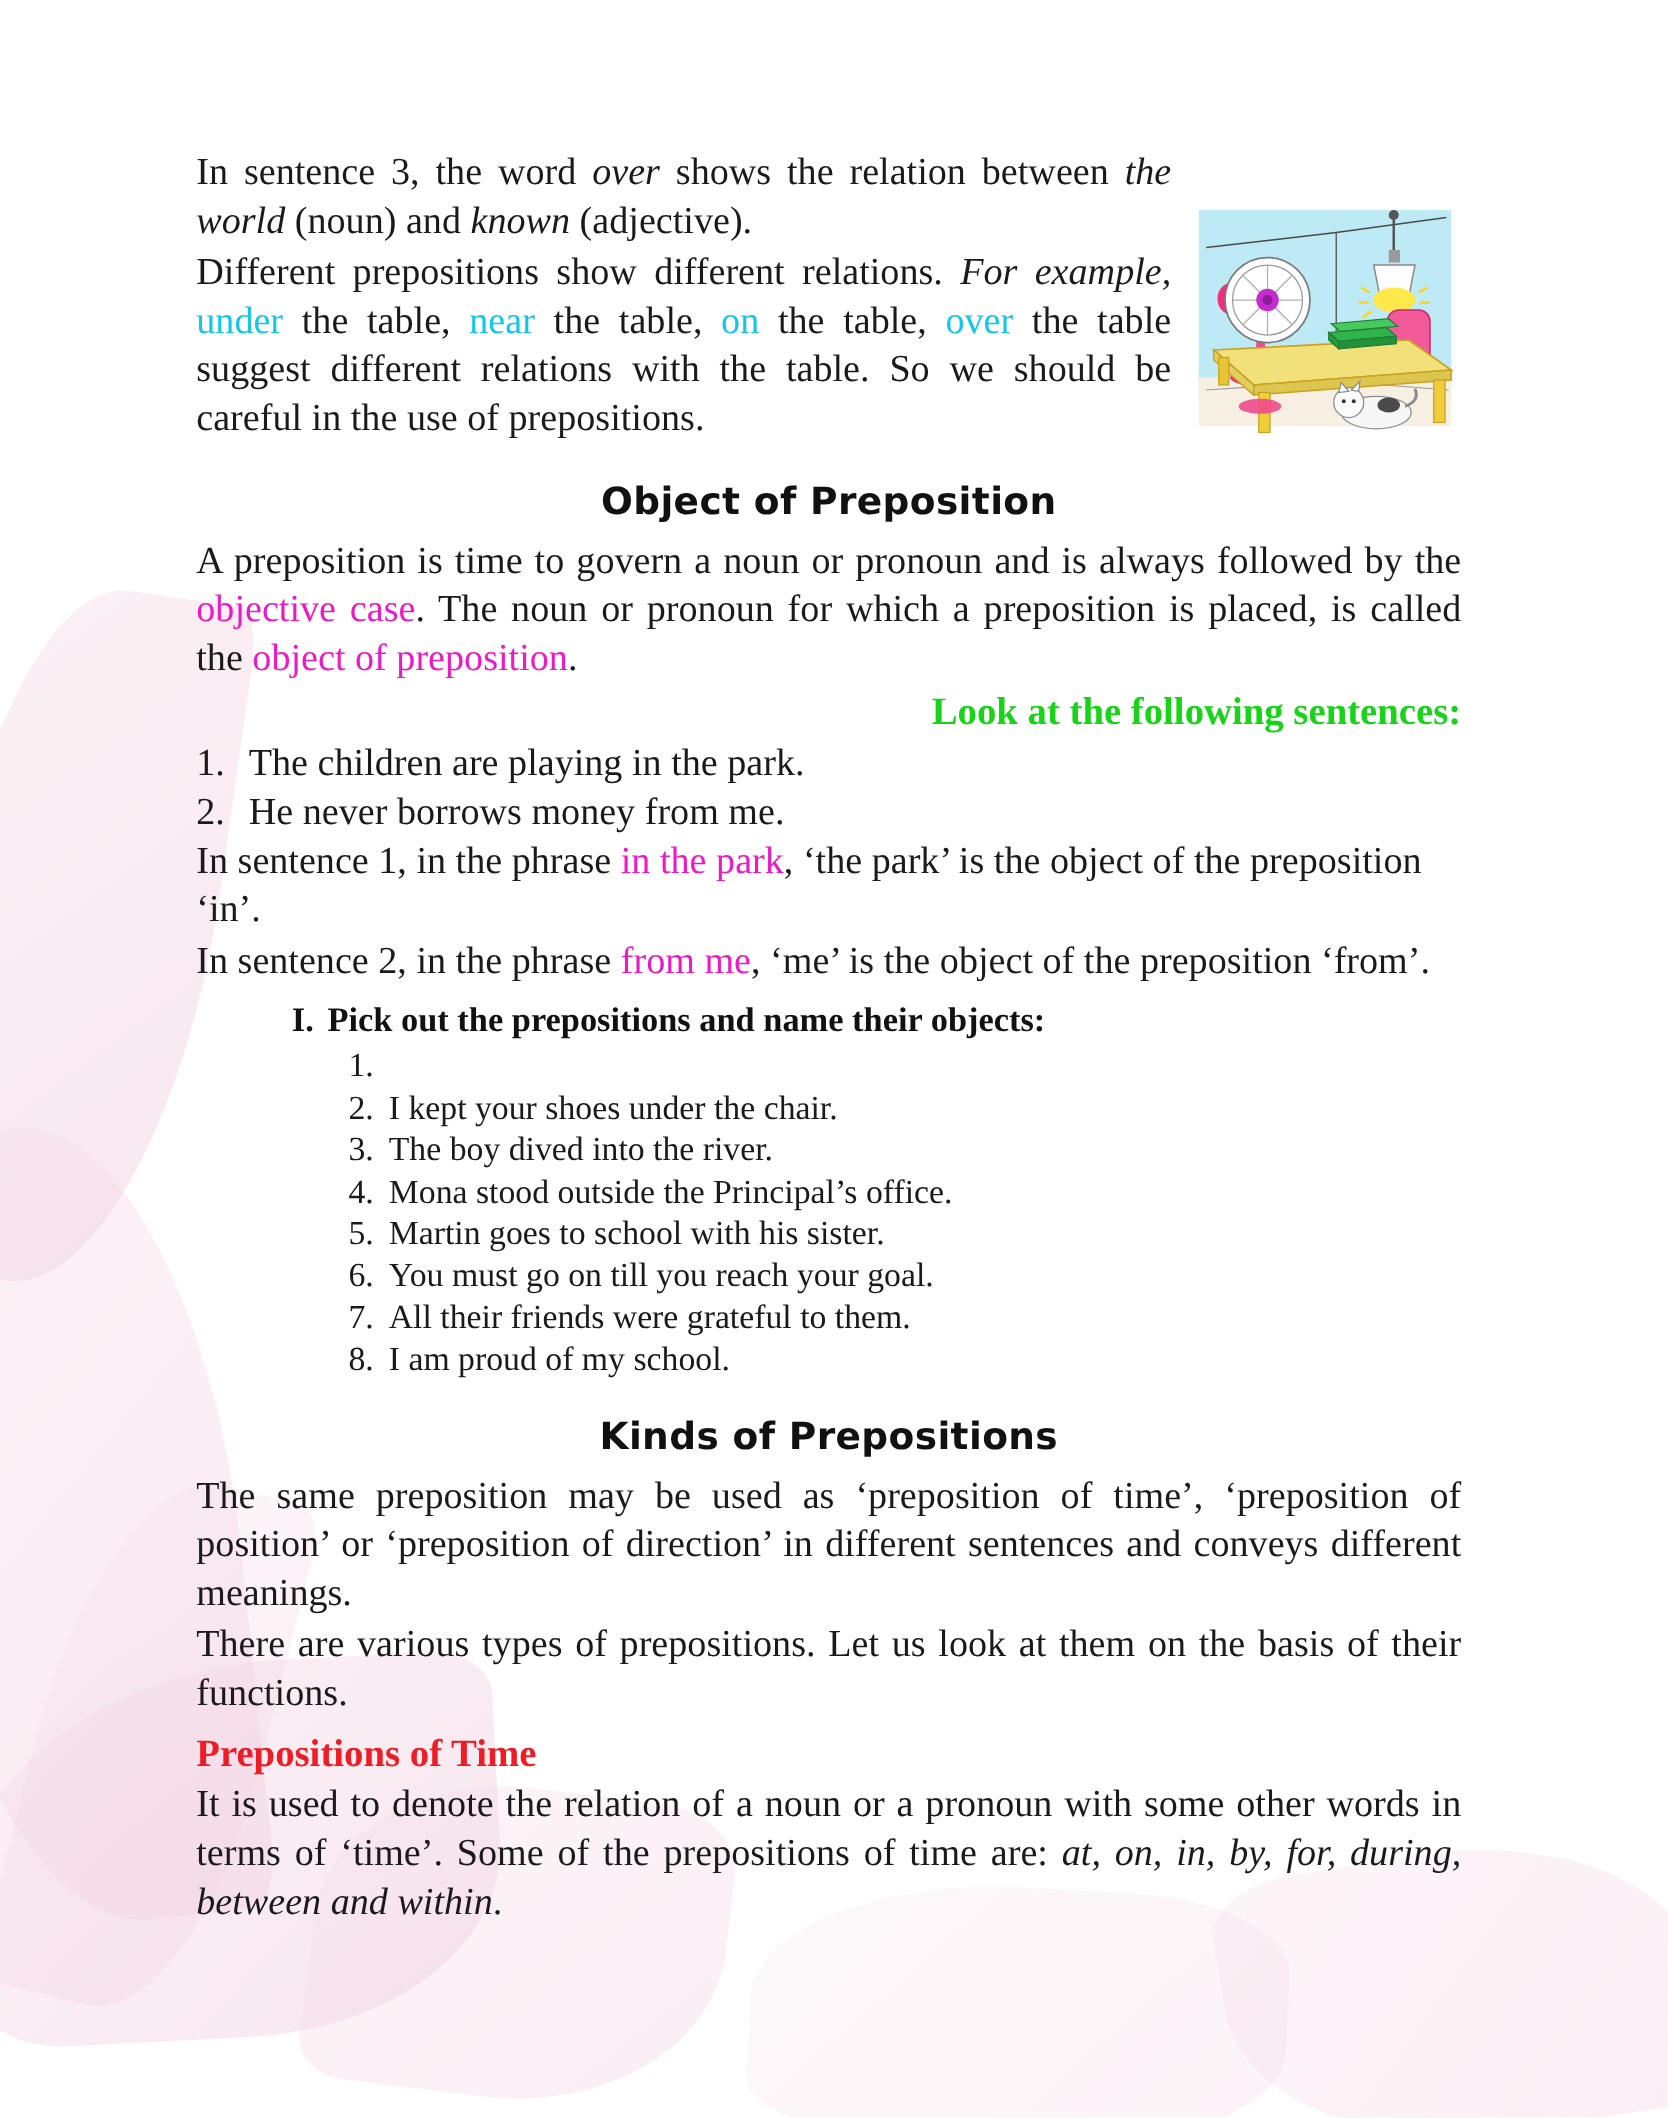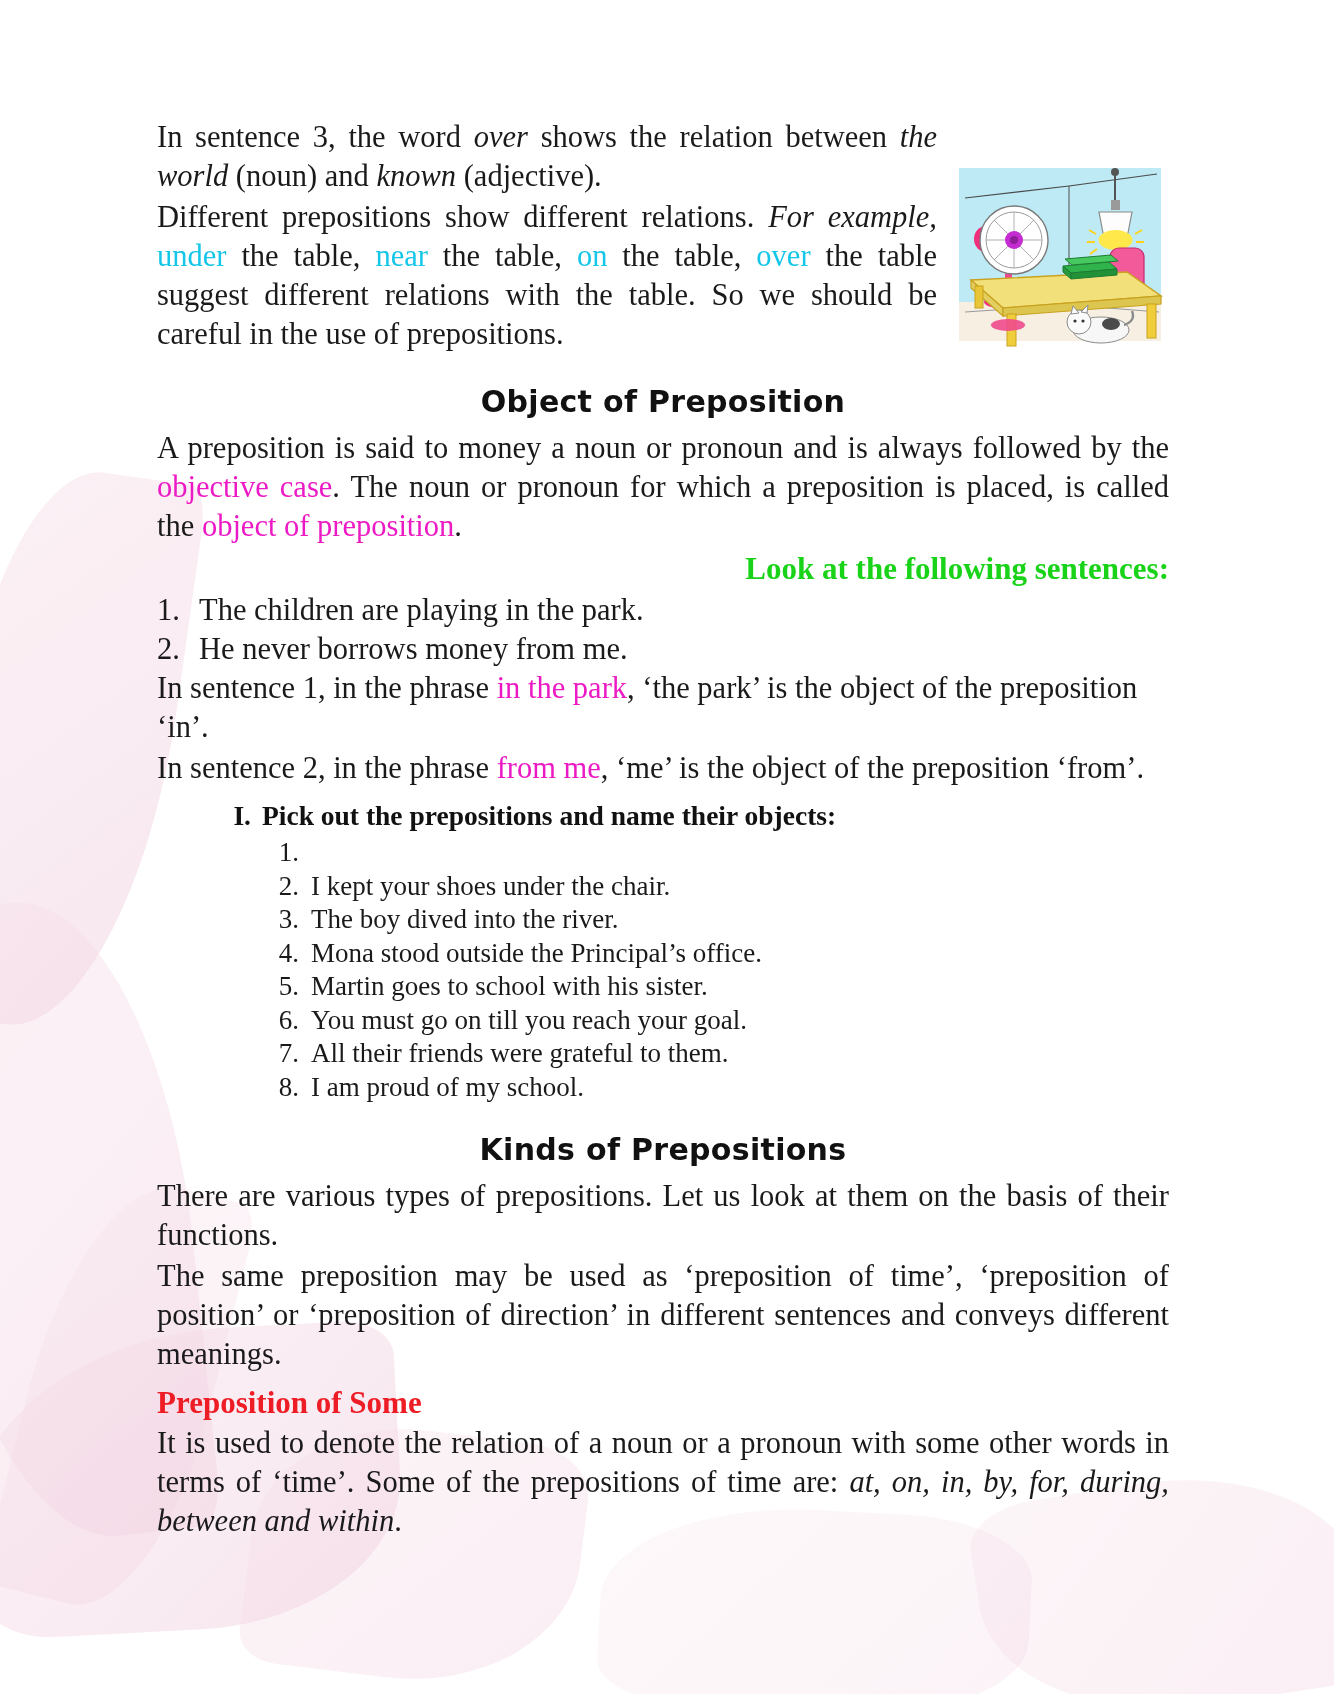--- a/index.html
+++ b/index.html
@@ -308,21 +308,21 @@
     </div>
 
     <p class="body-text"><span>In sentence 3, the word </span><span class="it">over</span><span> shows the relation between </span><span class="it">the world</span><span> (noun) and </span><span class="it">known</span><span> (adjective).</span></p>
 
     <p class="body-text"><span>Different prepositions show different relations. </span><span class="it">For example,</span> <span class="cy">under</span><span> the table, </span><span class="cy">near</span><span> the table, </span><span class="cy">on</span><span> the table, </span><span class="cy">over</span><span> the table suggest different relations with the table. So we should be careful in the use of prepositions.</span></p>
 
     <div style="clear:both"></div>
 
     <h2 class="section-title">Object of Preposition</h2>
 
-    <p class="body-text"><span>A preposition is said to money a noun or pronoun and is always followed by the </span><span class="mg">objective case</span><span>. The noun or pronoun for which a preposition is placed, is called the </span><span class="mg">object of preposition</span><span>.</span></p>
+    <p class="body-text"><span>A preposition is time to govern a noun or pronoun and is always followed by the </span><span class="mg">objective case</span><span>. The noun or pronoun for which a preposition is placed, is called the </span><span class="mg">object of preposition</span><span>.</span></p>
 
     <div class="green-head">Look at the following sentences:</div>
 
     <ul class="num-list main">
       <li>
         <span class="idx">1.</span>
         <span>The children are playing in the park.</span>
       </li>
       <li>
         <span class="idx">2.</span>
@@ -369,24 +369,24 @@
         </li>
         <li>
           <span class="idx">8.</span>
           <span>I am proud of my school.</span>
         </li>
       </ul>
     </div>
 
     <h2 class="section-title">Kinds of Prepositions</h2>
 
+    <p class="body-text">The same preposition may be used as ‘preposition of time’, ‘preposition of position’ or ‘preposition of direction’ in different sentences and conveys different meanings.</p>
     <p class="body-text">There are various types of prepositions. Let us look at them on the basis of their functions.</p>
-    <p class="body-text">The same preposition may be used as ‘preposition of time’, ‘preposition of position’ or ‘preposition of direction’ in different sentences and conveys different meanings.</p>
-
-    <h3 class="sub-red">Preposition of Some</h3>
+
+    <h3 class="sub-red">Prepositions of Time</h3>
 
     <p class="body-text"><span>It is used to denote the relation of a noun or a pronoun with some other words in terms of ‘time’. Some of the prepositions of time are: </span><span class="it">at, on, in, by, for, during, between and within</span><span>.</span></p>
 
   </div>
 </div>
 
 <div class="footer">
 
   
   

